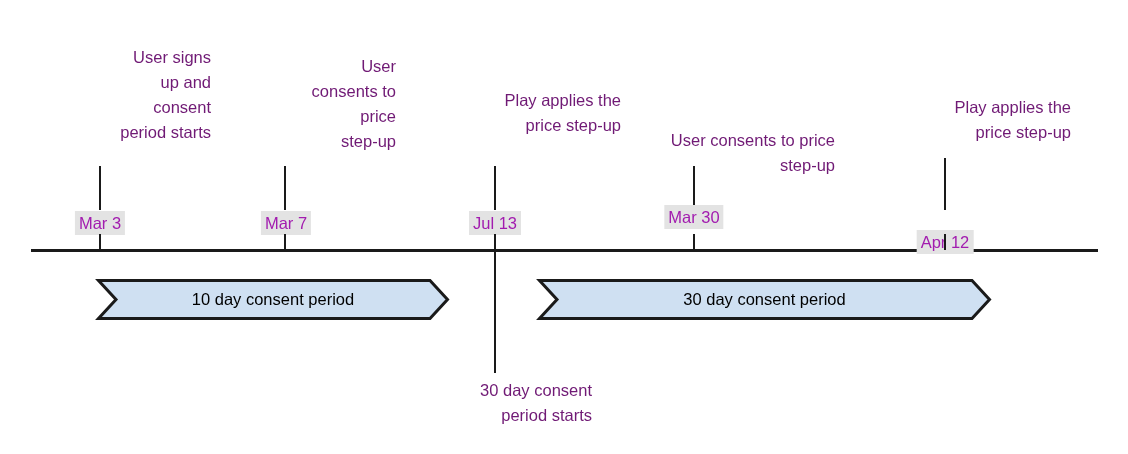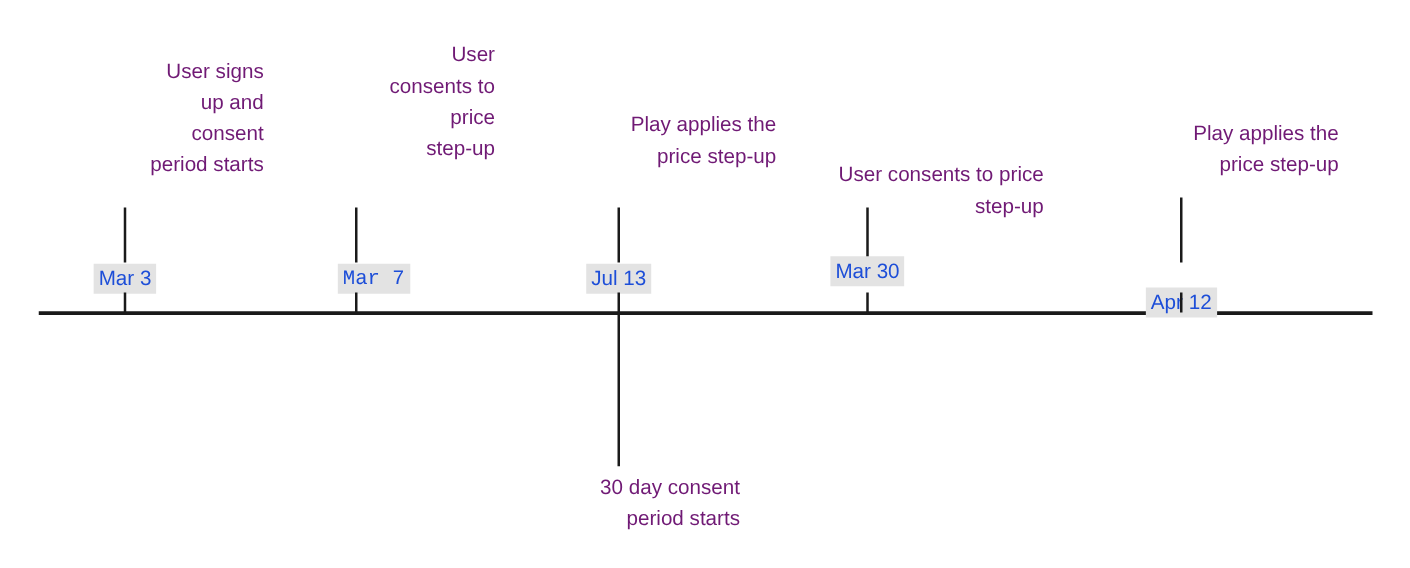--- a/index.html
+++ b/index.html
@@ -30,21 +30,21 @@
   .tick {
     position: absolute;
     width: 2px;
     background: #1a1a1a;
   }
 
   
   .date-chip {
     position: absolute;
     background: #e3e3e3;
-    color: #1d4ed8;
+    color: #a21caf;
     font-size: 16.5px;
     line-height: 22px;
     padding: 1px 4px;
     white-space: nowrap;
     transform: translateX(-50%);
     text-align: center;
   }
 
   
   .caption {
@@ -89,26 +89,26 @@
   <div class="axis-line" style="left:31px; top:249px; width:1067px;"></div>
 
   <div class="caption" style="left:100px; top:45px; width:200px;">User signs
 up and
 consent
 period starts</div>
   <div class="tick" style="left:99px; top:166px; height:44px;"></div>
   <div class="date-chip" style="left:100px; top:211px;">Mar 3</div>
   <div class="tick" style="left:99px; top:234px; height:16px;"></div>
 
-  <div class="caption" style="left:285px; top:32px; width:200px;">User
+  <div class="caption" style="left:285px; top:54px; width:200px;">User
 consents to
 price
 step-up</div>
   <div class="tick" style="left:284px; top:166px; height:44px;"></div>
-  <div class="date-chip" style="left:299px; top:211px;font-family:Liberation Mono, monospace;">Mar 7</div>
+  <div class="date-chip" style="left:286px; top:211px;">Mar 7</div>
   <div class="tick" style="left:284px; top:234px; height:16px;"></div>
 
   <div class="caption" style="left:495px; top:88px; width:230px;">Play applies the
 price step-up</div>
   <div class="tick" style="left:494px; top:166px; height:44px;"></div>
   <div class="date-chip" style="left:495px; top:211px;">Jul 13</div>
   <div class="tick" style="left:494px; top:234px; height:139px;"></div>
   <div class="caption" style="left:466px; top:378px; width:230px;">30 day consent
 period starts</div>
 
@@ -117,15 +117,27 @@
   <div class="tick" style="left:693px; top:166px; height:44px;"></div>
   <div class="date-chip" style="left:694px; top:205px;">Mar 30</div>
   <div class="tick" style="left:693px; top:234px; height:16px;"></div>
 
   <div class="caption" style="left:945px; top:95px; width:230px;">Play applies the
 price step-up</div>
   <div class="tick" style="left:944px; top:158px; height:52px;"></div>
   <div class="date-chip" style="left:945px; top:211px;margin-top:19px;">Apr 12</div>
   <div class="tick" style="left:944px; top:234px; height:16px;"></div>
 
+  <div class="period" style="left:97px; top:279px; width:352px;">
+    <svg width="352" height="41" viewBox="0 0 352 41" preserveAspectRatio="none">
+      <polygon points="1.5,1.5 333,1.5 350.5,20.5 333,39.5 1.5,39.5 19,20.5" fill="#cfe0f2" stroke="#1a1a1a" stroke-width="3" stroke-linejoin="miter"></polygon>
+    </svg>
+    <div class="period-label">10 day consent period</div>
+  </div>
 
+  <div class="period" style="left:538px; top:279px; width:453px;">
+    <svg width="453" height="41" viewBox="0 0 453 41" preserveAspectRatio="none">
+      <polygon points="1.5,1.5 434,1.5 451.5,20.5 434,39.5 1.5,39.5 19,20.5" fill="#cfe0f2" stroke="#1a1a1a" stroke-width="3" stroke-linejoin="miter"></polygon>
+    </svg>
+    <div class="period-label">30 day consent period</div>
+  </div>
 
 </div>
 
 </body></html>

